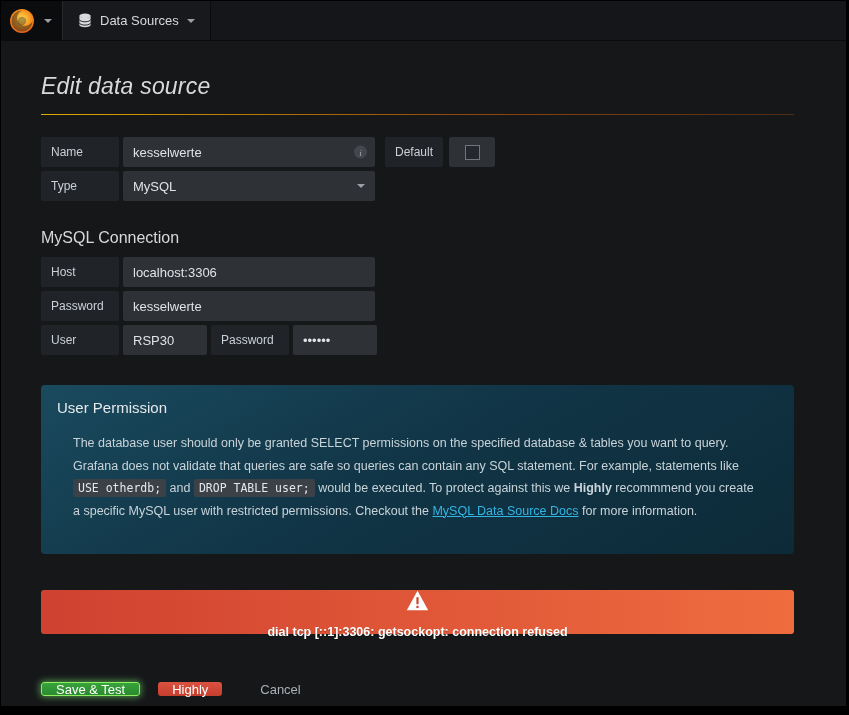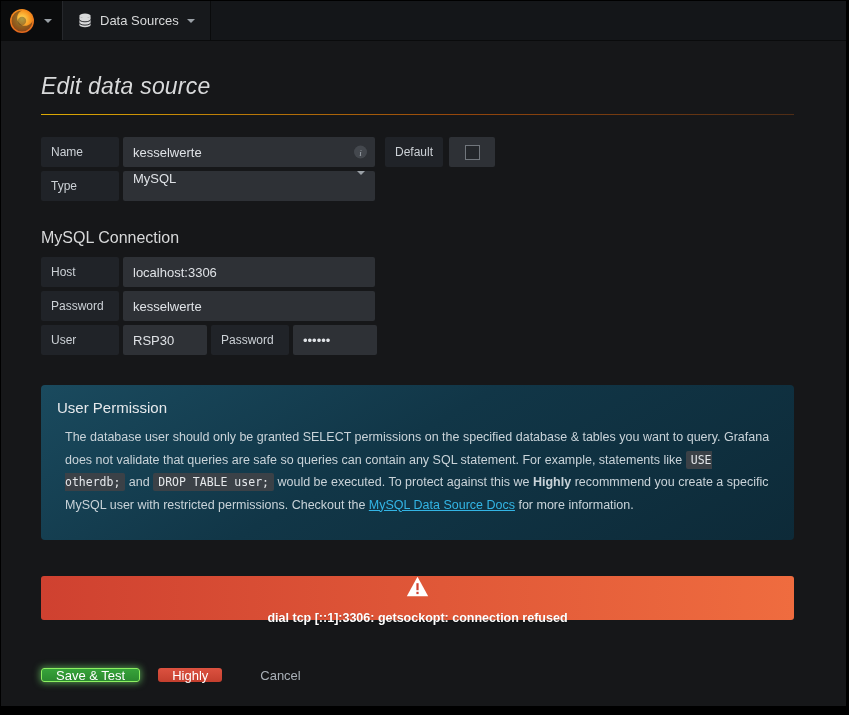--- a/index.html
+++ b/index.html
@@ -75,21 +75,21 @@
     background: #202328;
     color: #ccd1d6;
     font-size: 12px;
     padding: 0 10px;
     margin-right: 4px;
     border-radius: 2px;
   }
   .w78 { width: 78px; }
   .gf-input {
     position: relative;
-    display: flex; 
+    display: flex; align-items: center;
     background: #2e3136;
     border-radius: 2px;
     margin-right: 4px;
   }
   .gf-input input {
     background: transparent; border: none; outline: none;
     color: #dfe2e6; font-size: 13px;
     padding: 0 10px; width: 100%;
     font-family: inherit;
   }
@@ -121,21 +121,21 @@
   }
   
   .info-box {
     margin-top: 30px;
     background: linear-gradient(150deg, #1a4a5e 0%, #113647 45%, #0d2a38 100%);
     border-radius: 4px;
     padding: 14px 16px 16px;
     color: #c9d3d9;
   }
   .info-box h3 { margin: 0 0 10px; font-size: 15px; font-weight: 400; color: #e6e9ec; }
-  .info-box p { margin: 8px; font-size: 12.5px; line-height: 1.8; }
+  .info-box p { margin: 16px; font-size: 12.5px; line-height: 1.8; }
   .info-box code {
     font-family: "DejaVu Sans Mono", monospace;
     font-size: 11.5px;
     background: #3b4147;
     color: #e4e7ea;
     padding: 2px 5px;
     border-radius: 2px;
   }
   .docs-link { color: #33b5e5; text-decoration: underline; cursor: pointer; }
   

